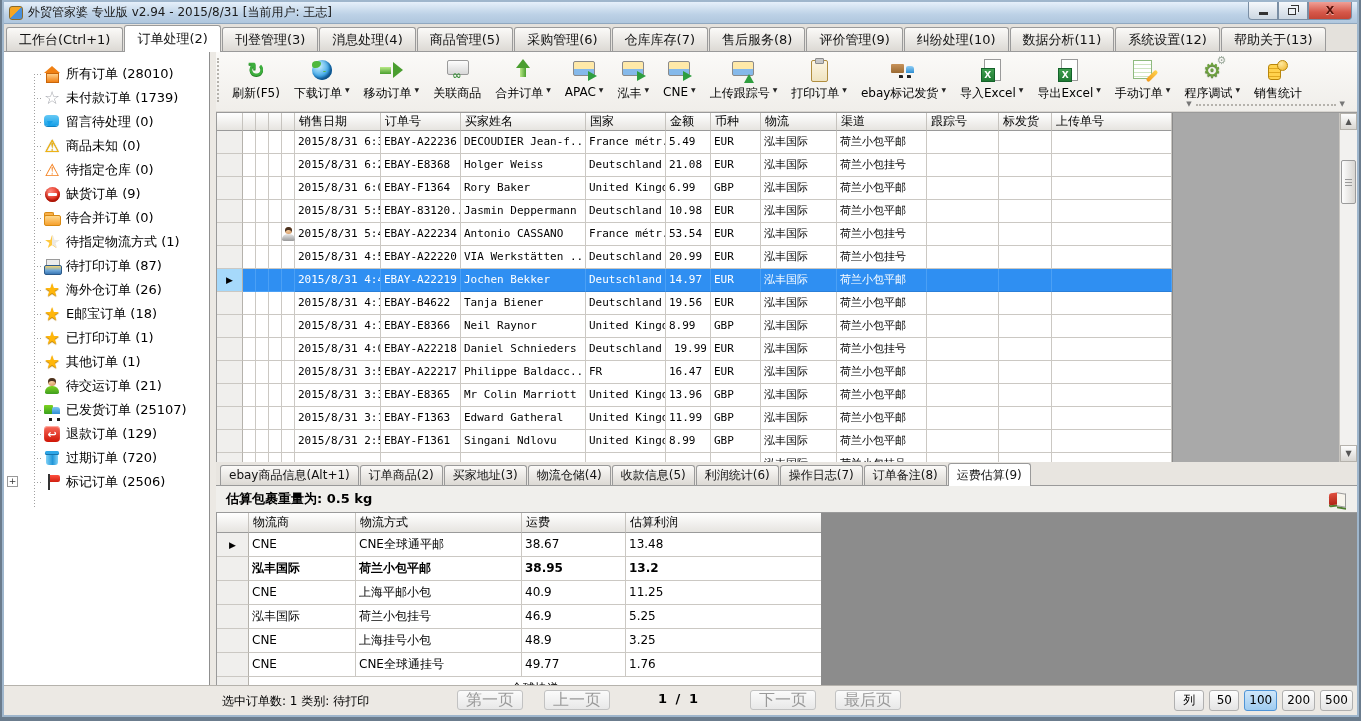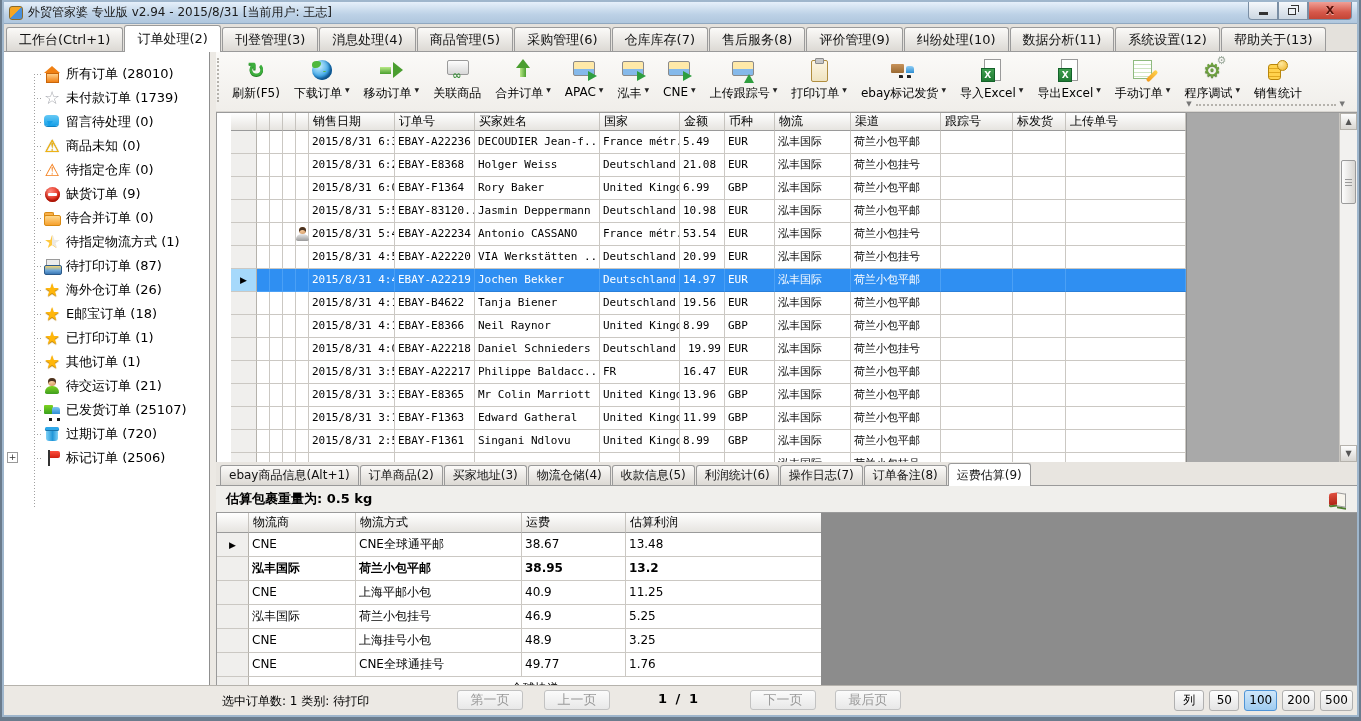--- a/index.html
+++ b/index.html
@@ -104,21 +104,21 @@
   .t-gear::before { content:"⚙"; font-size:20px; line-height:1; color:#6fa33f; text-shadow:0 1px 1px #49702a; }
   .t-gear::after { content:"⚙"; position:absolute; right:-1px; top:-2px; font-size:11px; line-height:1; color:#9aa89a; }
   .t-coins::before { content:""; position:absolute; left:3px; top:7px; width:11px; height:14px; background:repeating-linear-gradient(#ffd24d 0 3px,#e0a81f 3px 4px); border:1px solid #b8860b; border-radius:3px; }
   .t-coins::after { content:""; position:absolute; right:3px; top:3px; width:9px; height:9px; border-radius:50%; background:radial-gradient(circle at 35% 30%,#ffe9a0,#f0b429); border:1px solid #b8860b; }
 
   .i-book { width:22px; height:20px; }
   .i-book::before { content:""; position:absolute; left:2px; top:4px; width:8px; height:12px; background:linear-gradient(#e05040,#b02315); border-radius:2px 0 0 2px; transform:skewY(-8deg); box-shadow:0 2px 0 #4f7f2f; }
   .i-book::after { content:""; position:absolute; left:10px; top:4px; width:8px; height:12px; background:#f7f4ec; border:1px solid #9a9a9a; border-left:none; transform:skewY(8deg); box-shadow:0 2px 0 #4f7f2f; }
 
   
-  .gridwrap { height:350px; display:flex; flex:none; border-top:1px solid #9a9a9a; border-left:1px solid #9a9a9a; background:#fff; overflow:hidden;padding-left:14px; }
+  .gridwrap { height:350px; display:flex; flex:none; border-top:1px solid #9a9a9a; border-left:1px solid #9a9a9a; background:#fff; overflow:hidden; }
   .gridtable { width:955px; flex:none; display:flex; flex-direction:column; }
   .ghead { display:flex; height:18px; flex:none; }
   .ghc { background:linear-gradient(#ffffff,#e6e4e0); border-right:1px solid #c6c3be; border-bottom:1px solid #9a9a9a; font-size:12px; color:#000; padding:0 4px; line-height:17px; white-space:nowrap; overflow:hidden; flex:none; }
   .grow { display:flex; height:23px; flex:none; background:#fff; }
   .gc { border-right:1px solid #cbc8c3; border-bottom:1px solid #cbc8c3; padding:0 3px; line-height:22px; font-size:11px; font-family:"DejaVu Sans Mono","Liberation Mono",monospace; color:#000; white-space:nowrap; overflow:hidden; flex:none; }
   .mk { width:26px; background:#f0efed; border-right:1px solid #b5b2ac; border-bottom:1px solid #cbc8c3; display:flex; align-items:center; justify-content:center; flex:none; font-size:9px; color:#000; }
   .nc { width:13px; border-right:1px solid #cbc8c3; border-bottom:1px solid #cbc8c3; flex:none; display:flex; align-items:center; justify-content:center; }
   .grow.sel .gc { background:#2f8ff2; color:#fff; border-color:#2f8ff2 #4ba0f5 #2a7fd8 #4ba0f5; }
   .grow.sel .nc { background:#2f8ff2; border-color:#4ba0f5; }
   .grow.sel .mk { background:#a6d9fb; }
@@ -152,21 +152,21 @@
   .frow.bold .gc { font-weight:bold; font-size:12px; }
   .fmk { width:32px; background:#f0efed; border-right:1px solid #b5b2ac; border-bottom:1px solid #cbc8c3; display:flex; align-items:center; justify-content:center; flex:none; font-size:9px; color:#000; }
   .frow .gc { line-height:23px; font-size:12px; font-family:"DejaVu Sans","Liberation Sans",sans-serif; }
   .fgrow { height:13px; overflow:hidden; flex:none; display:flex; }
   .fgcell { width:573px; border-bottom:1px solid #cbc8c3; text-align:center; font-size:12px; line-height:22px; color:#000; }
   .freightfiller { flex:1; background:#8c8c8c; }
 
   
   .statusbar { height:30px; background:#ece9e4; border-top:1px solid #b5b2ac; position:relative; flex:none; }
   .sb-left { position:absolute; left:218px; top:7px; font-size:12px; color:#000; }
-  .pbtn { position:absolute; top:4px; width:66px; height:20px; border:1px solid #c2c2c2; border-radius:3px; background:linear-gradient(#fbfbfb,#e8e8e8); color:#9a9a9a; font-size:13px; text-align:center; line-height:18px; }
+  .pbtn { position:absolute; top:4px; width:66px; height:20px; border:1px solid #c2c2c2; border-radius:3px; background:linear-gradient(#fbfbfb,#e8e8e8); color:#9a9a9a; font-size:16px; text-align:center; line-height:18px; }
   .sb-ind { position:absolute; left:643px; top:5px; width:64px; text-align:center; font-size:13px; font-weight:bold; color:#000; letter-spacing:2px; }
   .sb-sizes { position:absolute; right:4px; top:4px; display:flex; }
   .szbtn { min-width:30px; height:21px; border:1px solid #b0b0b0; border-radius:3px; background:linear-gradient(#fdfdfd,#e4e4e4); color:#000; font-size:12px; text-align:center; line-height:19px; margin-left:5px; padding:0 4px; }
   .szbtn.active { background:linear-gradient(#cfe7fa,#9fcbf0); border-color:#4f94d6; }
 </style>
 </head>
 <body>
 
 <div class="window">
 
@@ -256,20 +256,24 @@
           <span class="ico si i-star"></span>
           <span class="slabel">其他订单 (1)</span>
         </div>
         <div class="srow">
           <span class="ico si i-person"></span>
           <span class="slabel">待交运订单 (21)</span>
         </div>
         <div class="srow">
           <span class="ico si i-truck"></span>
           <span class="slabel">已发货订单 (25107)</span>
+        </div>
+        <div class="srow">
+          <span class="ico si i-refund"></span>
+          <span class="slabel">退款订单 (129)</span>
         </div>
         <div class="srow">
           <span class="ico si i-trash"></span>
           <span class="slabel">过期订单 (720)</span>
         </div>
         <div class="srow">
           <span class="expandbox">+</span>
           <span class="ico si i-flag"></span>
           <span class="slabel">标记订单 (2506)</span>
         </div>

